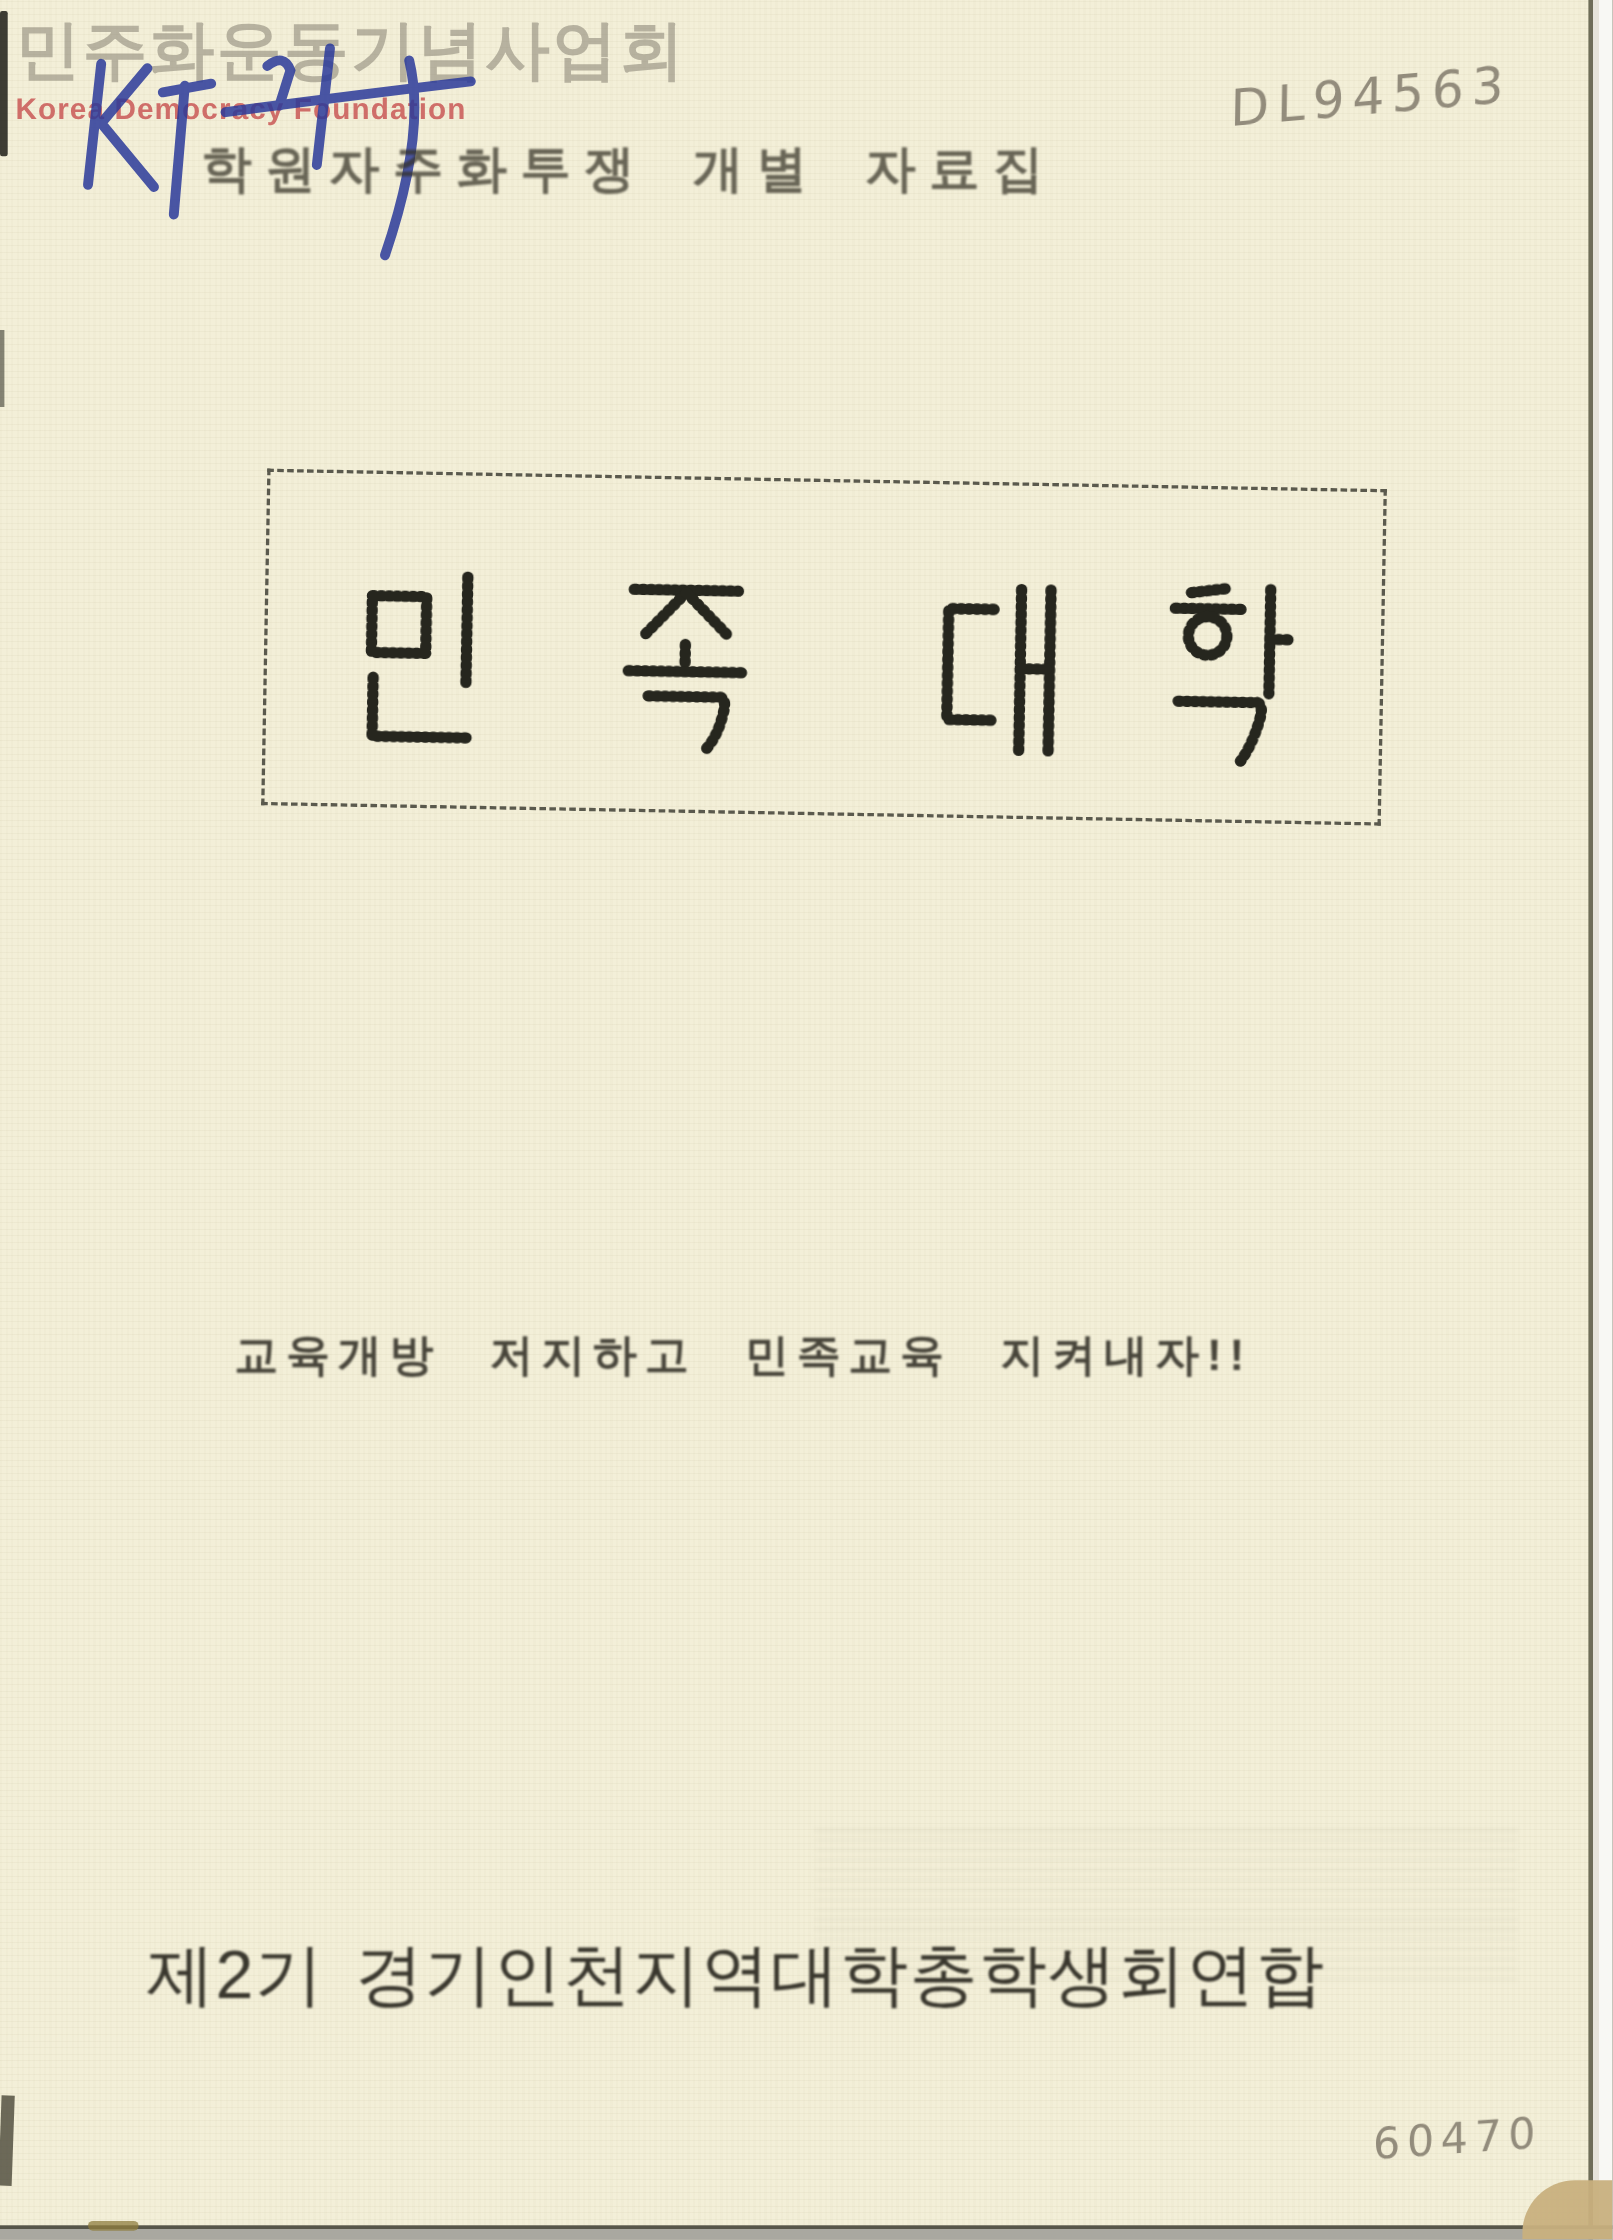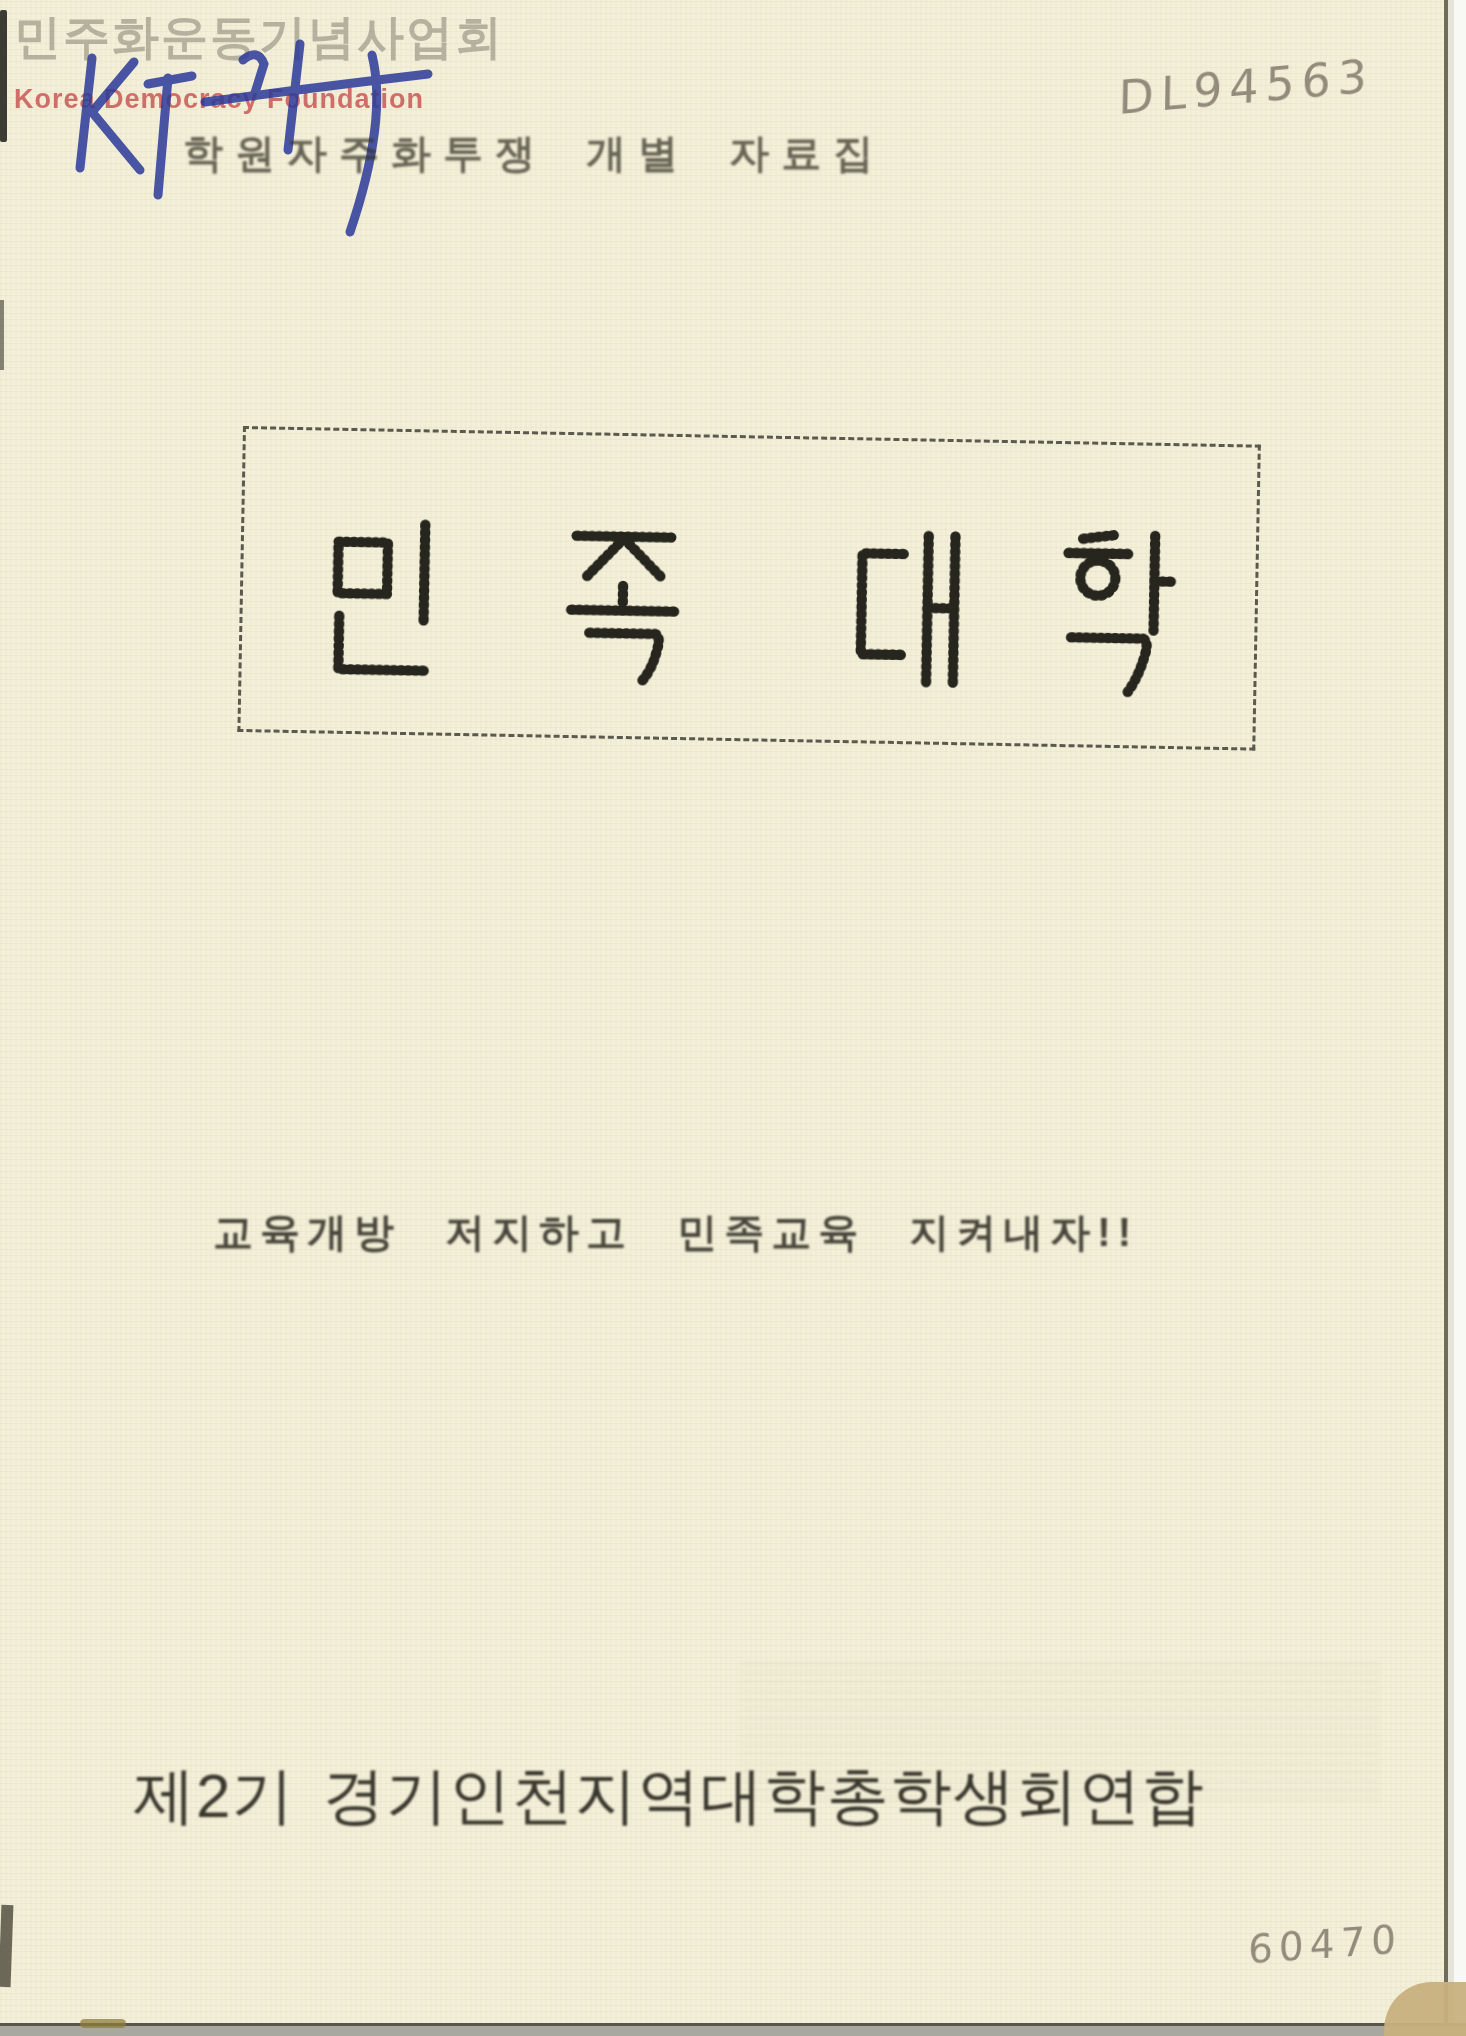--- a/index.html
+++ b/index.html
@@ -17,42 +17,42 @@
       repeating-linear-gradient(90deg, rgba(170,160,120,0.04) 0 2px, rgba(255,255,255,0) 2px 5px);
   }
   .ghost {
     position:absolute; left:740px; top:1660px; width:640px; height:140px;
     background:repeating-linear-gradient(0deg, rgba(110,105,80,0.08) 0 2px, rgba(255,255,255,0) 2px 9px);
     filter:blur(2px); pointer-events:none;
   }
   
   .wm-ko {
     position:absolute; left:14px; top:6px;
-    font-size:47px; letter-spacing:2px; font-weight:bold;
+    font-size:59px; letter-spacing:2px; font-weight:bold;
     color:rgba(128,122,110,0.52); filter:blur(0.4px);
     white-space:nowrap;
   }
   .wm-en {
     position:absolute; left:14px; top:84px;
     font-size:27px; font-weight:bold; letter-spacing:1px;
     color:#cd6460; opacity:0.92; white-space:nowrap;
   }
   
   .scribble { position:absolute; left:55px; top:25px; filter:blur(0.3px); }
   .pencil {
     position:absolute; color:#7e7769; opacity:0.82;
     font-family:"DejaVu Sans", sans-serif; white-space:nowrap;
     filter:blur(0.4px);
   }
   .pencil.top { left:1118px; top:60px; font-size:46px; letter-spacing:7px; transform:rotate(-5deg) skewX(-6deg); }
   .pencil.bottom { left:1248px; top:1922px; font-size:39px; letter-spacing:6px; transform:rotate(-4deg) skewX(-4deg); }
   
   .series-line {
     position:absolute; left:183px; top:126px;
-    font-size:40px; font-weight:bold; line-height:54px;
+    font-size:46px; font-weight:bold; line-height:54px;
     letter-spacing:12px; word-spacing:16px;
     color:rgba(55,52,42,0.72); filter:blur(0.8px) contrast(1.05);
     white-space:nowrap;
   }
   .title-box {
     position:absolute; left:243px; top:426px; width:1012px; height:300px;
     border:3px dashed rgba(58,58,48,0.82);
     transform:rotate(1.05deg); transform-origin:top left;
   }
   .glyph { position:absolute; top:82px; width:130px; height:175px; filter:blur(0.4px); }

